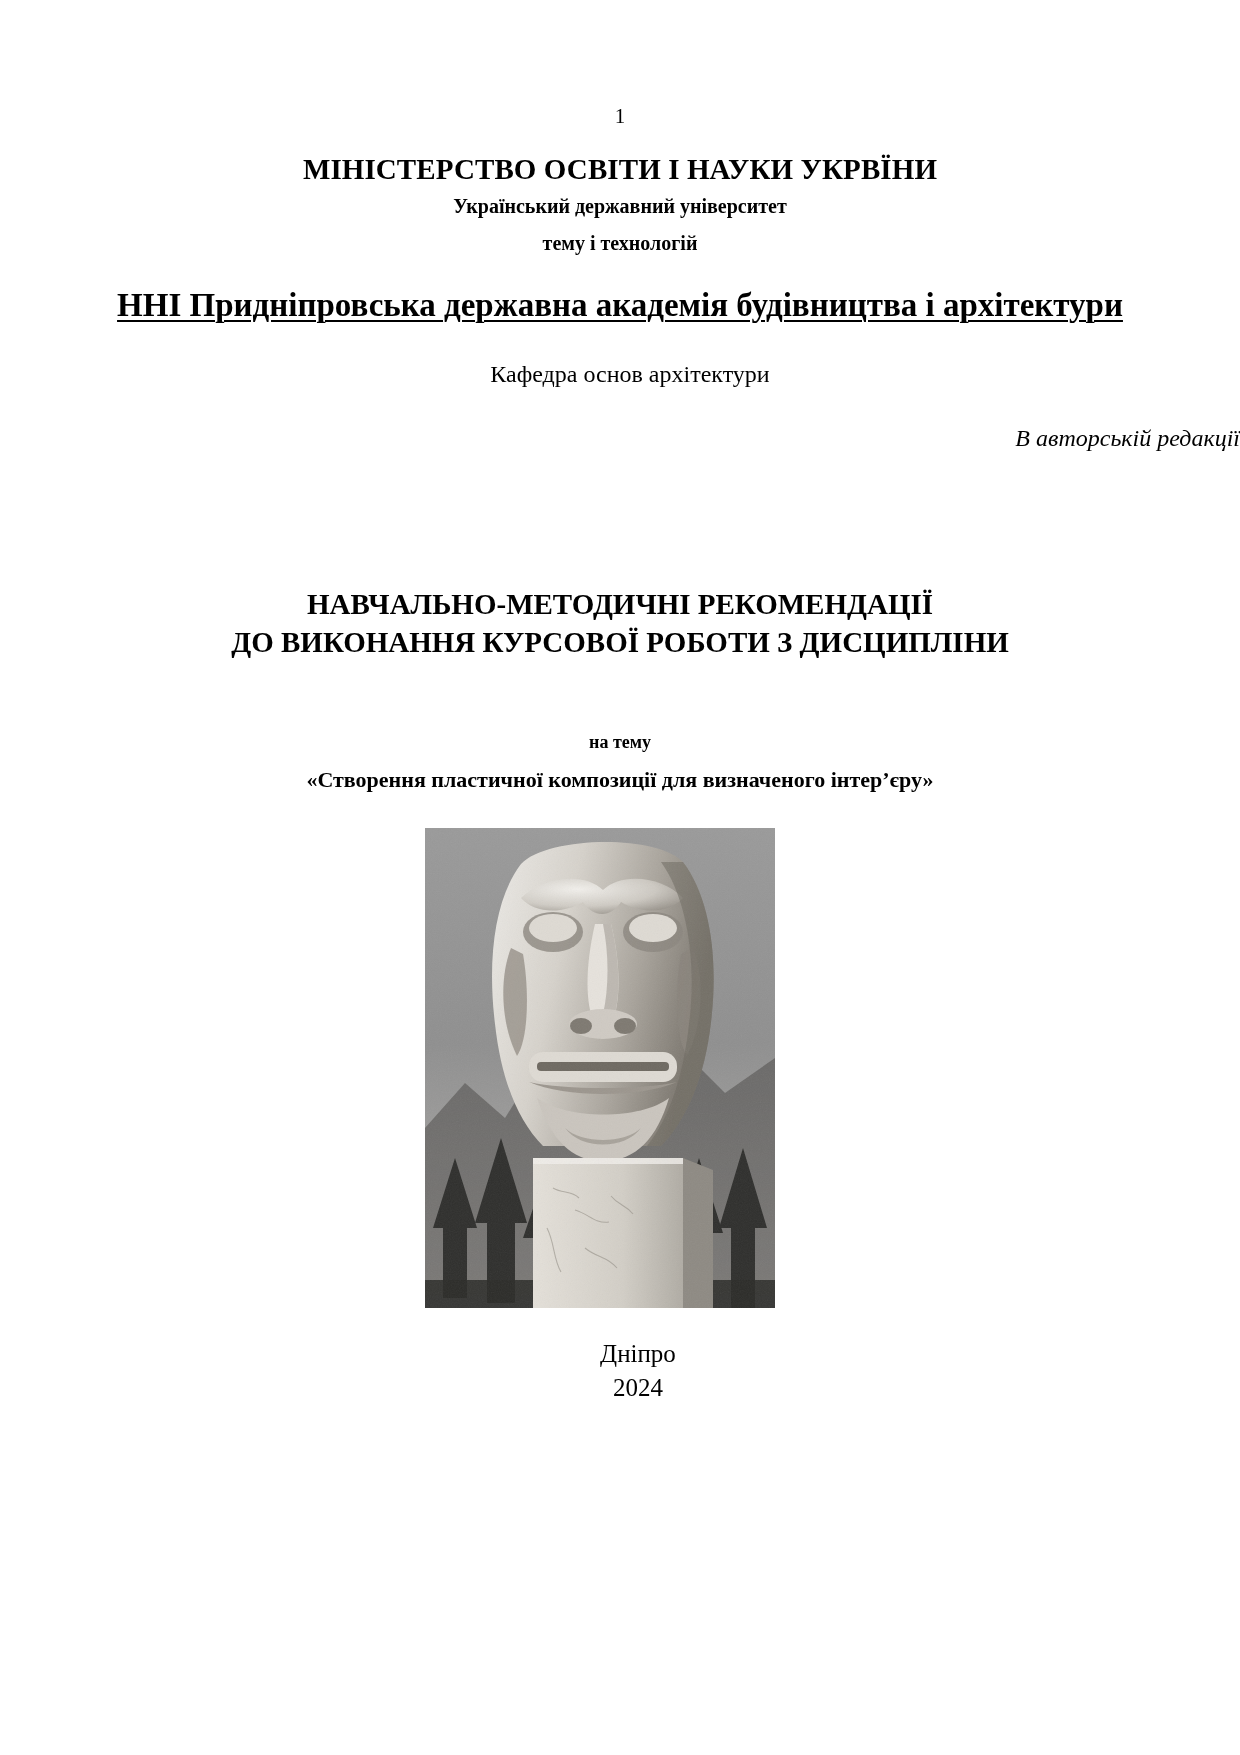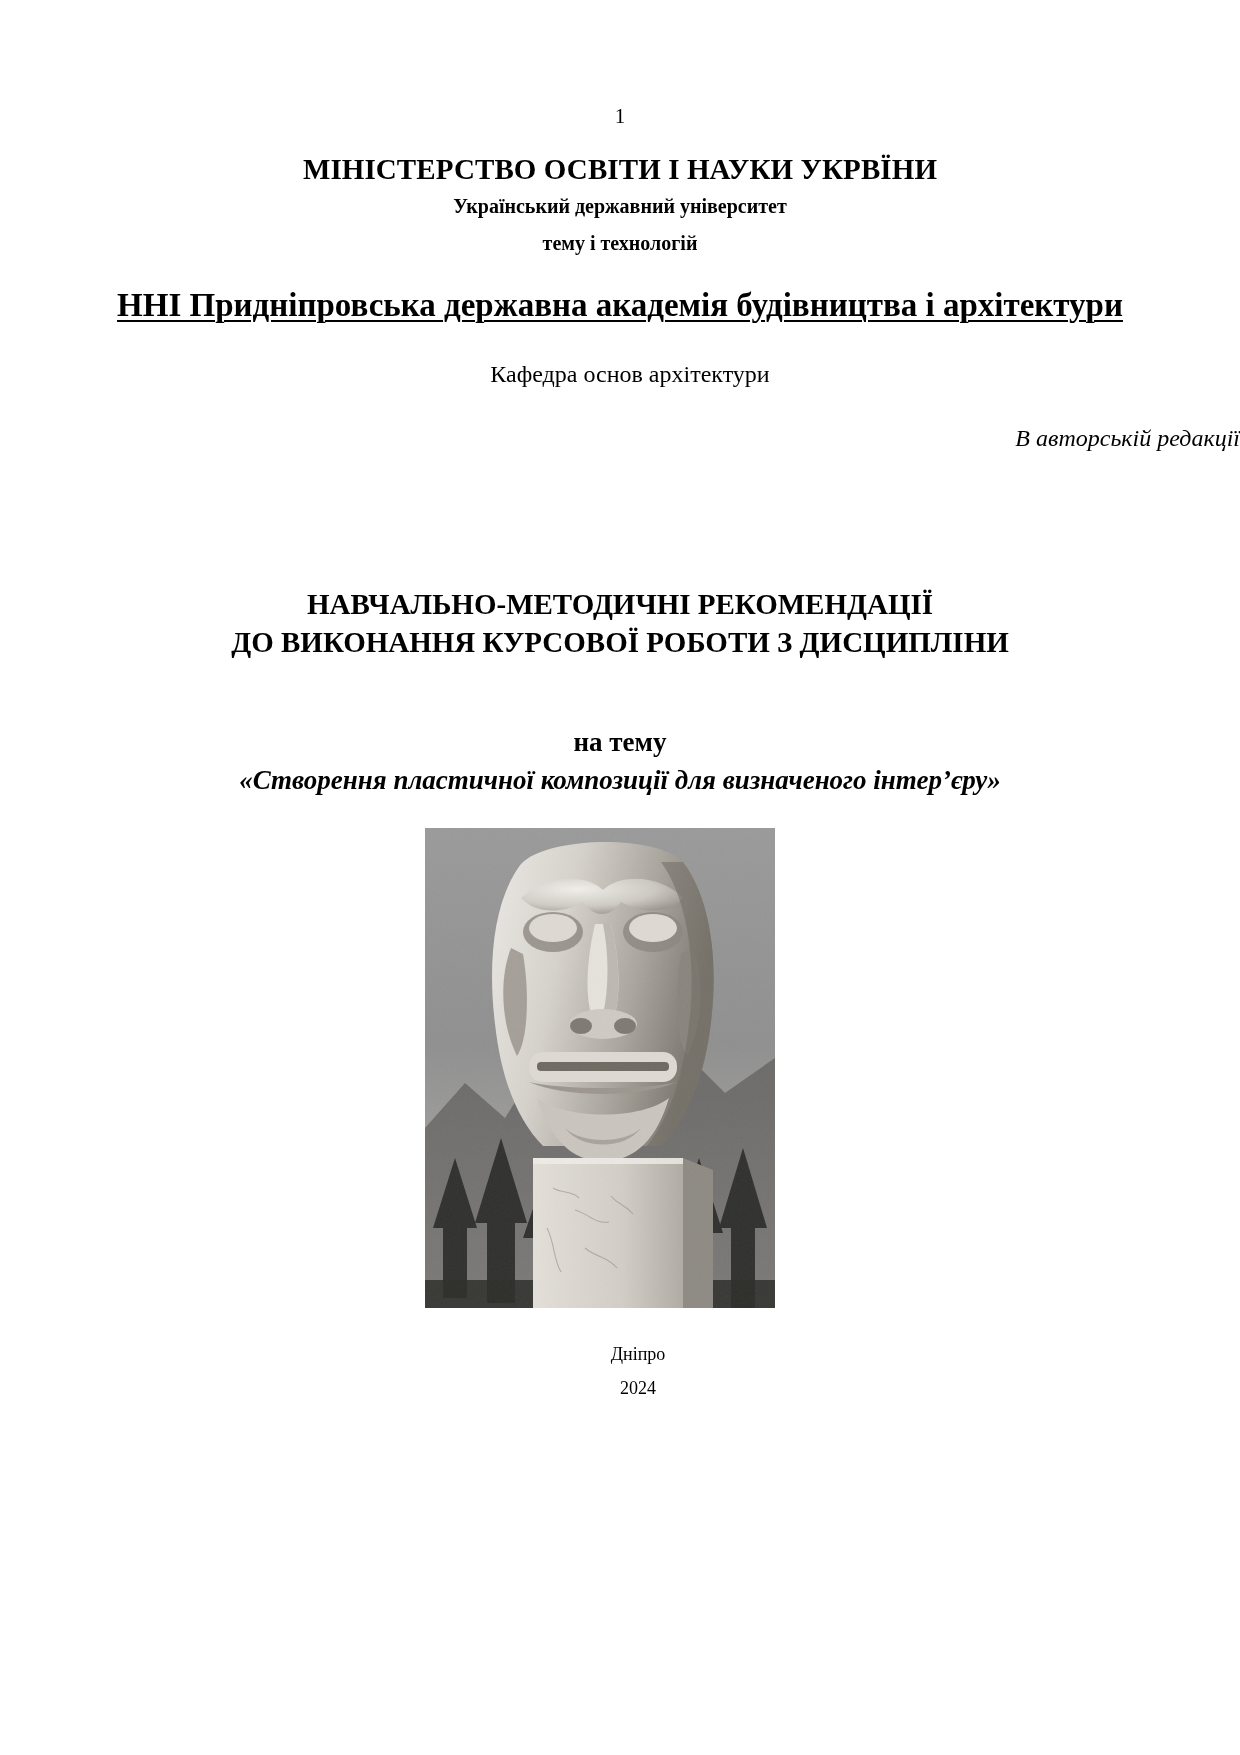--- a/index.html
+++ b/index.html
@@ -114,30 +114,29 @@
   }
 
   .topic-block {
     position: absolute;
     top: 723px;
     left: 0;
     width: 1240px;
     text-align: center;
   }
   .topic-label {
-    font-size: 27px;
+    font-size: 18px;
     font-weight: bold;
     line-height: 38px;
   }
   .topic-text {
-    font-size: 27px;
-    font-weight: bold;
-    line-height: 38px;
-    white-space: nowrap;
-    font-style: italic;
+    font-size: 22px;
+    font-weight: bold;
+    line-height: 38px;
+    white-space: nowrap;
   }
 
   
   .photo-wrap {
     position: absolute;
     top: 828px;
     left: 425px;
     width: 350px;
     height: 480px;
   }
@@ -150,21 +149,21 @@
 
   
   .footer-block {
     position: absolute;
     top: 1337px;
     left: 0;
     width: 1240px;
     text-align: center;
   }
   .footer-line {
-    font-size: 18px;
+    font-size: 25px;
     line-height: 34px;
     padding-left: 36px;
   }
 </style>
 </head>
 <body>
 
 <div class="page">
 
   <div class="page-number">1</div>

